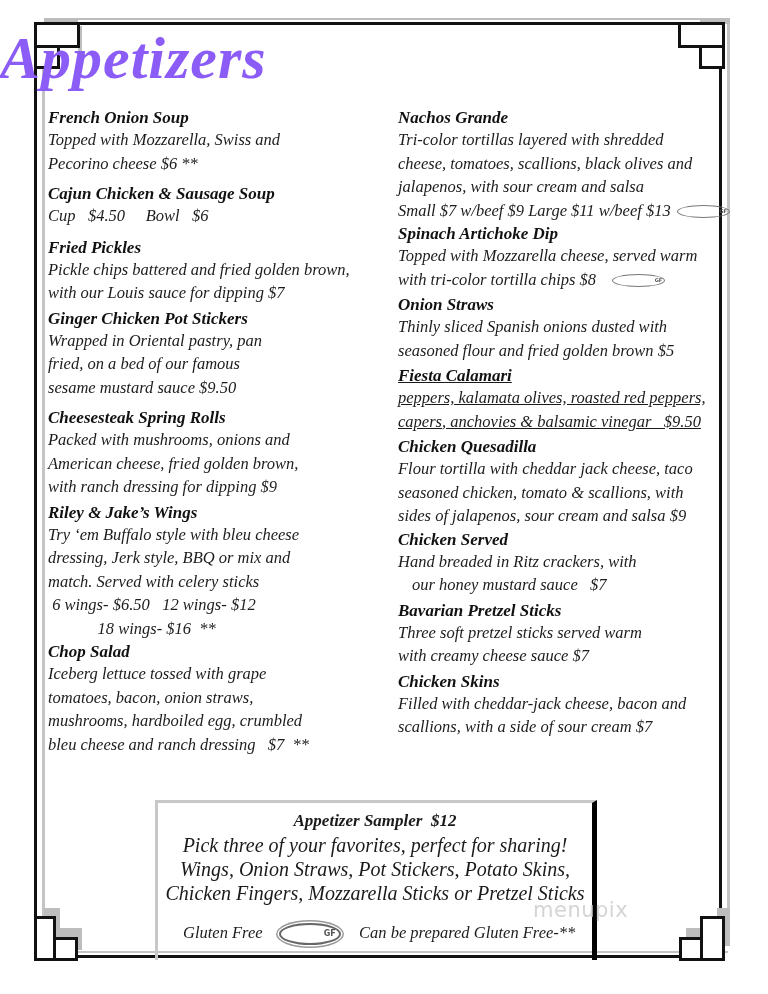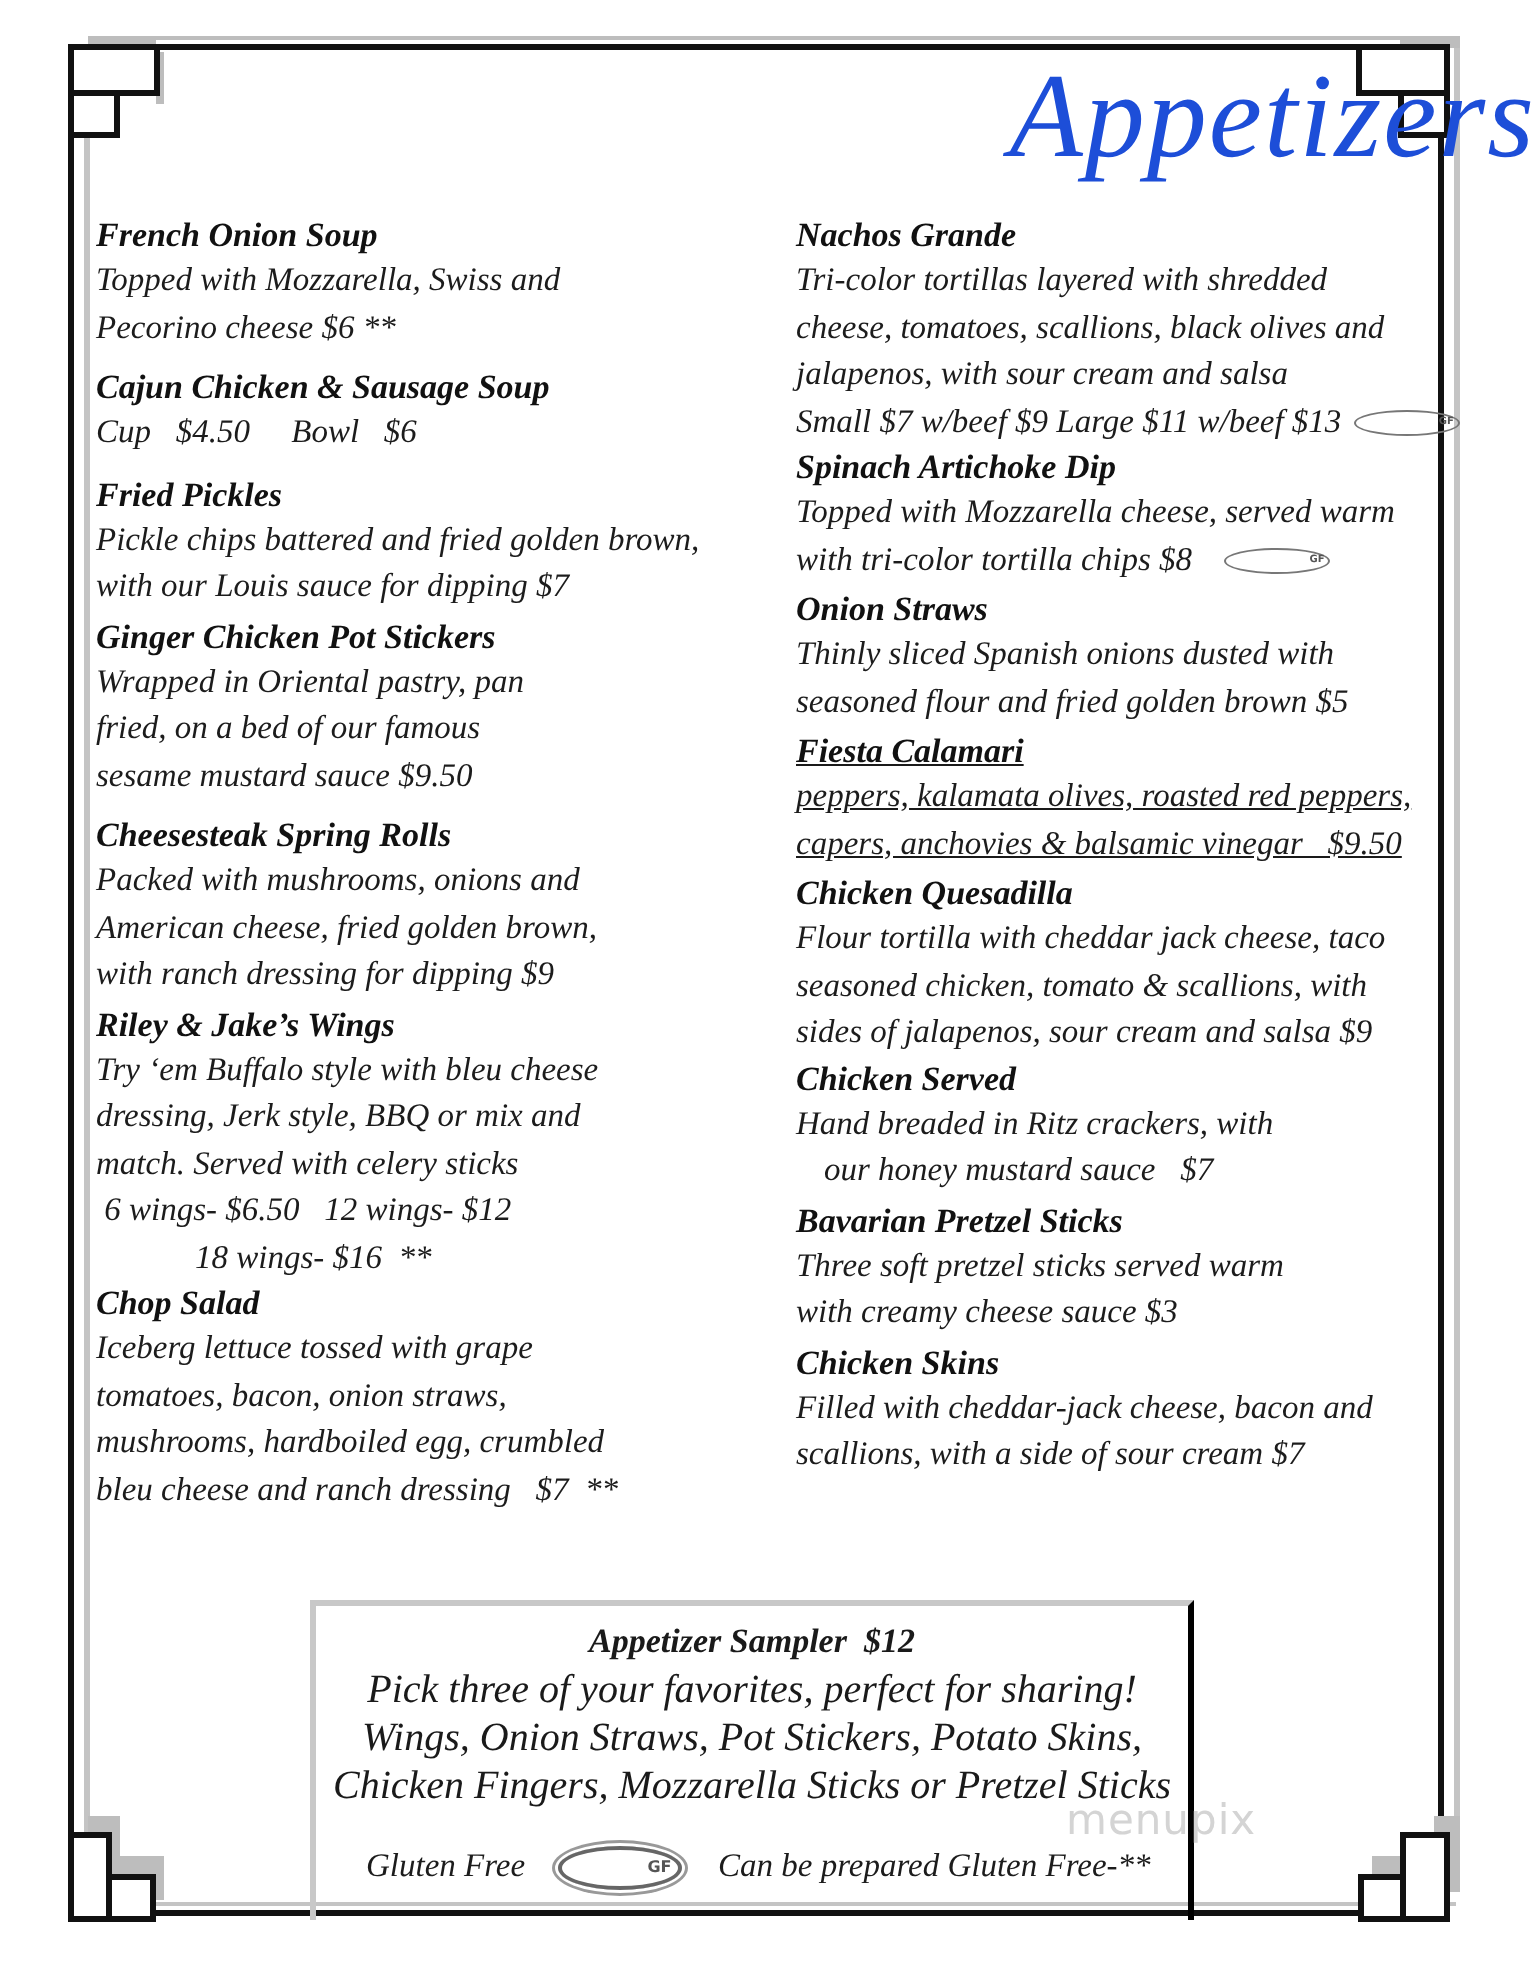--- a/index.html
+++ b/index.html
@@ -7,40 +7,40 @@
          font-family:"DejaVu Serif","Liberation Serif",serif; color:#1a1a1a; }
   .frame { position:absolute; left:34px; top:22px; width:688px; height:936px;
            border:3px solid #111; box-sizing:border-box; }
   .gray-top { position:absolute; left:44px; top:18px; width:684px; height:2px; background:#bdbdbd; }
   .gray-left { position:absolute; left:42px; top:26px; width:3px; height:930px; background:#c4c4c4; }
   .gray-right { position:absolute; left:727px; top:18px; width:3px; height:920px; background:#c4c4c4; }
   .gray-bottom { position:absolute; left:44px; top:951px; width:684px; height:2px; background:#c4c4c4; }
   .corner { position:absolute; box-sizing:border-box; border:3px solid #111; background:#fff; }
   .shade { position:absolute; background:#bdbdbd; }
 
-  .title { position:absolute; left:0; width:768px; top:24px; text-align:right;
-           font-family:"Liberation Serif","DejaVu Serif",serif; font-style:italic; font-weight:normal;
-           font-size:60px; letter-spacing:1px; color:#1d4ed8; }
+  .title { position:absolute; left:0; width:768px; top:24px; text-align:left;
+           font-family:"Liberation Serif","DejaVu Serif",serif; font-style:italic; font-weight:bold;
+           font-size:60px; letter-spacing:1px; color:#8b5cf6; }
 
   .col { position:absolute; top:108px; }
   .col.left { left:48px; width:330px; }
   .col.right { left:398px; width:325px; }
   .item { margin:0; }
   .item-name { font-family:"Liberation Serif",serif; font-style:italic; font-weight:bold;
                font-size:17px; line-height:20px; color:#111; }
   .item-line { font-family:"Liberation Serif",serif; font-style:italic; font-size:16.5px;
                line-height:23.5px; color:#1c1c1c; white-space:nowrap; }
   .gf { display:inline-block; width:11px; height:11px; border-radius:50%; border:1.5px solid #777;
         font-family:"DejaVu Sans",sans-serif; font-style:normal; font-weight:bold; font-size:5px;
         line-height:11px; text-align:center; color:#555; vertical-align:middle; margin-left:6px; box-sizing:content-box;padding-left:40px;}
   .gf.big { width:18px; height:18px; line-height:18px; font-size:8px; border:2px solid #666;
             box-shadow:0 0 0 1.5px #fff, 0 0 0 3px #999; }
 
   .sampler { position:absolute; left:155px; top:800px; width:442px; height:160px;
-             border-left:3px solid #c8c8c8; border-right:3px solid #000000; border-top:3px solid #c8c8c8;
+             border-left:3px solid #c8c8c8; border-right:5px solid #000000; border-top:3px solid #c8c8c8;
              box-sizing:border-box; text-align:center; }
   .sampler .s-title { font-family:"Liberation Serif",serif; font-style:italic; font-weight:bold;
              font-size:17px; margin-top:6px; line-height:24px; }
   .sampler .s-line { font-family:"Liberation Serif",serif; font-style:italic; font-size:20px; line-height:24px; }
   .legend { position:absolute; top:922px; font-family:"Liberation Serif",serif; font-style:italic;
             font-size:16.5px; line-height:22px; color:#1c1c1c; }
   .watermark { position:absolute; left:533px; top:898px; font-family:"DejaVu Sans",sans-serif;
                font-size:21px; color:#d4d4d4; letter-spacing:0.5px; }
 </style>
 </head>
@@ -147,21 +147,21 @@
     <div class="item-line">sides of jalapenos, sour cream and salsa  $9</div>
   </div>
   <div class="item" style="margin-top:2px;">
     <div class="item-name">Chicken Served</div>
     <div class="item-line">Hand breaded in Ritz crackers, with</div>
     <div class="item-line" style="white-space:pre;margin-left:14px;">our honey mustard sauce   $7</div>
   </div>
   <div class="item" style="margin-top:4px;">
     <div class="item-name">Bavarian Pretzel Sticks</div>
     <div class="item-line">Three soft pretzel sticks served warm</div>
-    <div class="item-line">with creamy cheese sauce  $3</div>
+    <div class="item-line">with creamy cheese sauce  $7</div>
   </div>
   <div class="item" style="margin-top:4px;">
     <div class="item-name">Chicken Skins</div>
     <div class="item-line">Filled with cheddar-jack cheese, bacon and</div>
     <div class="item-line">scallions, with a side of sour cream  $7</div>
   </div>
 </div>
 
 <div class="sampler">
   <div class="s-title" style="white-space:pre;">Appetizer Sampler  $12</div>

